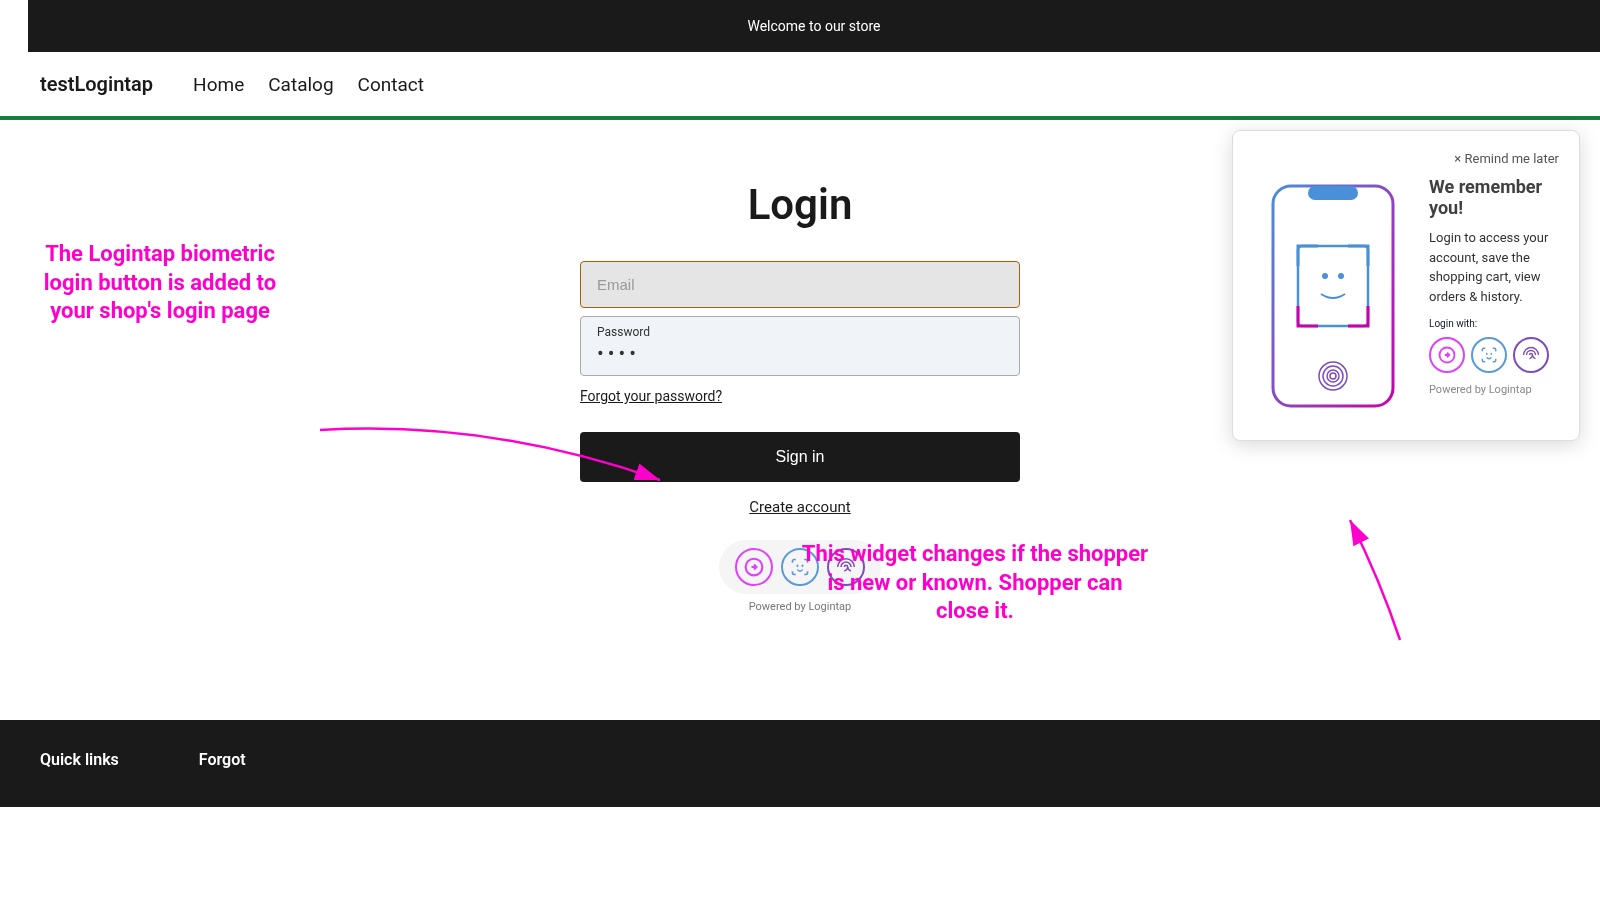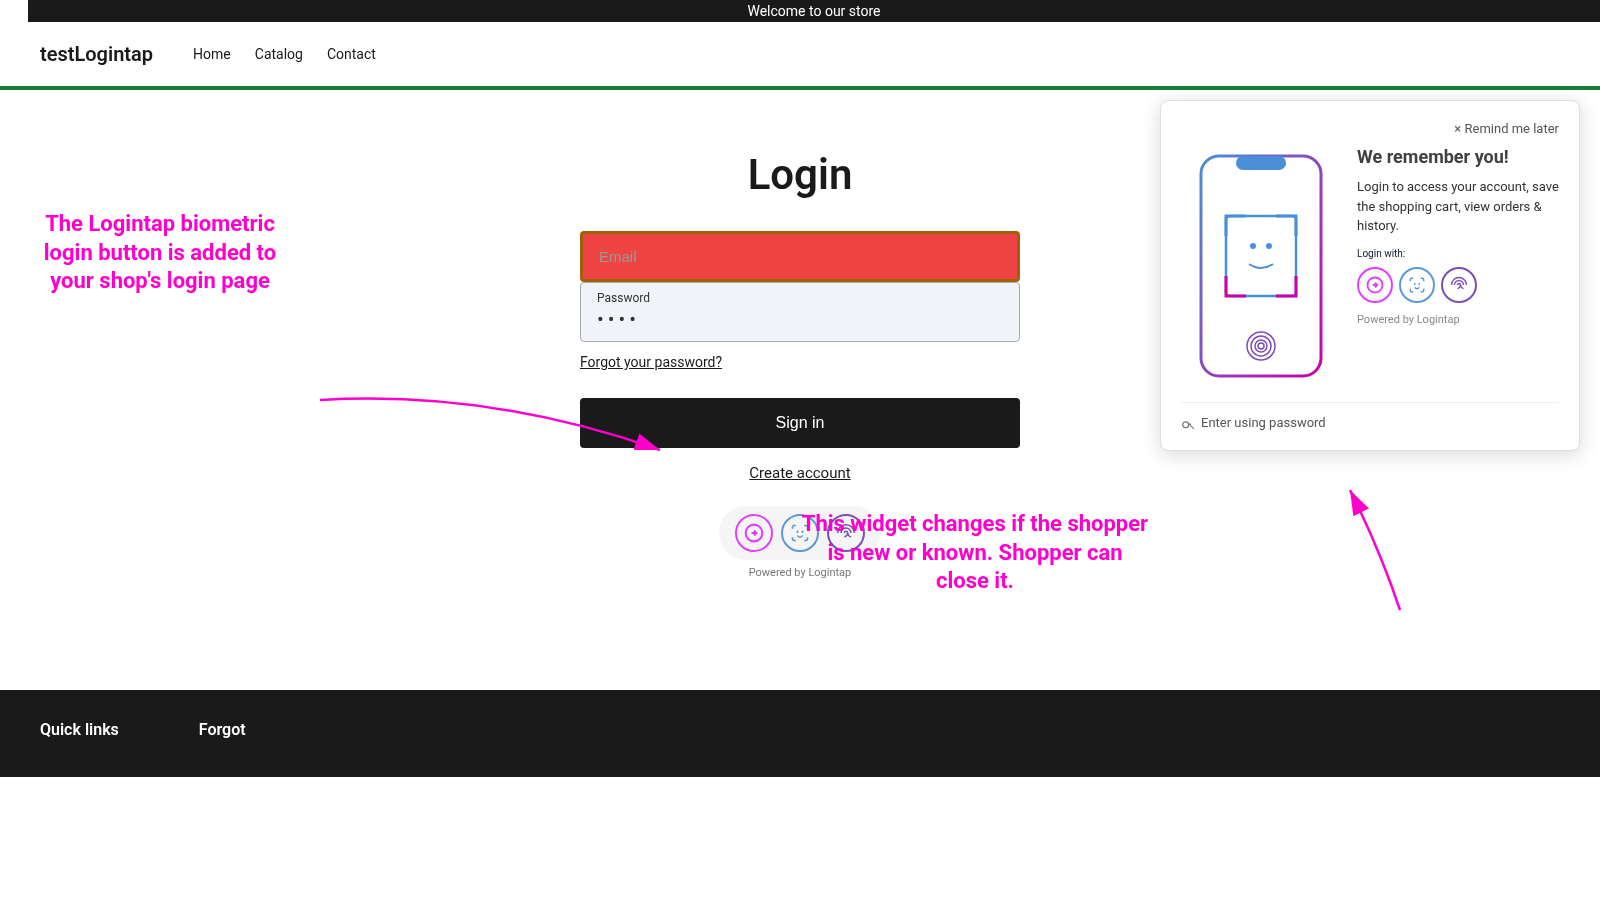--- a/index.html
+++ b/index.html
@@ -3,21 +3,21 @@
   <meta charset="utf-8">
   <style>
     * { box-sizing: border-box; margin: 0; padding: 0; }
     body { font-family: -apple-system, BlinkMacSystemFont, 'Segoe UI', Roboto, sans-serif; background: #fff; min-height: 900px; }
 
     
     .top-banner {
       background: #1a1a1a;
       color: #fff;
       text-align: center;
-      padding: 3px;
+      padding: 18px;
       font-size: 14px;
       margin-left: 28px;
     }
 
     
     .header {
       display: flex;
       align-items: center;
       padding: 20px 40px;
       border-bottom: 4px solid #15803d;
@@ -28,21 +28,21 @@
       color: #1a1a1a;
       margin-right: 40px;
     }
     .nav {
       display: flex;
       gap: 24px;
     }
     .nav a {
       text-decoration: none;
       color: #1a1a1a;
-      font-size: 14px;
+      font-size: 19px;
     }
 
     
     .main {
       display: flex;
       justify-content: center;
       padding: 60px 40px;
       position: relative;
     }
     .login-container {
@@ -52,28 +52,28 @@
       align-items: center;
     }
     .page-title {
       font-size: 42px;
       font-weight: 600;
       color: #1a1a1a;
       margin-bottom: 32px;
     }
     .input-field {
       width: 100%;
-      border: 3px solid #a16207;
+      border: 1px solid #a16207;
       border-radius: 4px;
       padding: 14px 16px;
       font-size: 15px;
       color: #1a1a1a;
-      margin-bottom: 0;
+      margin-bottom: 8px;
       outline: none;
-      background: #ef4444;
+      background: #e5e5e5;
     }
     .input-field::placeholder { color: #999; }
     .password-box {
       width: 100%;
       border: 1px solid #aaa;
       border-radius: 4px;
       background: #f0f4f8;
       padding: 8px 16px 10px;
       margin-bottom: 12px;
     }
@@ -180,21 +180,21 @@
       font-weight: 700;
       text-align: center;
       line-height: 1.3;
     }
 
     
     .widget-popup {
       position: absolute;
       top: 10px;
       right: 20px;
-      width: 420px;
+      width: 348px;
       background: #fff;
       border: 1px solid #ddd;
       border-radius: 8px;
       box-shadow: 0 4px 20px rgba(0,0,0,0.15);
       padding: 20px;
       display: flex;
       flex-direction: column;
     }
     .widget-popup-header {
       display: flex;
@@ -450,27 +450,20 @@
               <path d="M12 10c1.1 0 2 .9 2 2 0 3-4 5-4 5"></path>
               <path d="M14 12c0 3 4 5 4 5"></path>
               <path d="M18 12c0-3.31-2.69-6-6-6"></path>
               <path d="M22 12c0-5.52-4.48-10-10-10"></path>
             </svg>
           </div>
         </div>
         <div class="widget-powered">Powered by Logintap</div>
       </div>
     </div>
-    <div class="widget-footer">
-      <svg width="14" height="14" viewBox="0 0 24 24" fill="none" stroke="#777" stroke-width="2">
-        <circle cx="8" cy="15" r="5"></circle>
-        <path d="M11.5 11.5L22 22M15 15l2-2"></path>
-      </svg>
-      <span>Enter using password</span>
-    </div>
   </div>
 
 </div>
 
 <footer class="footer">
   <div class="footer-col">
     <h4>Quick links</h4>
   </div>
   <div class="footer-col">
     <h4>Forgot</h4>

